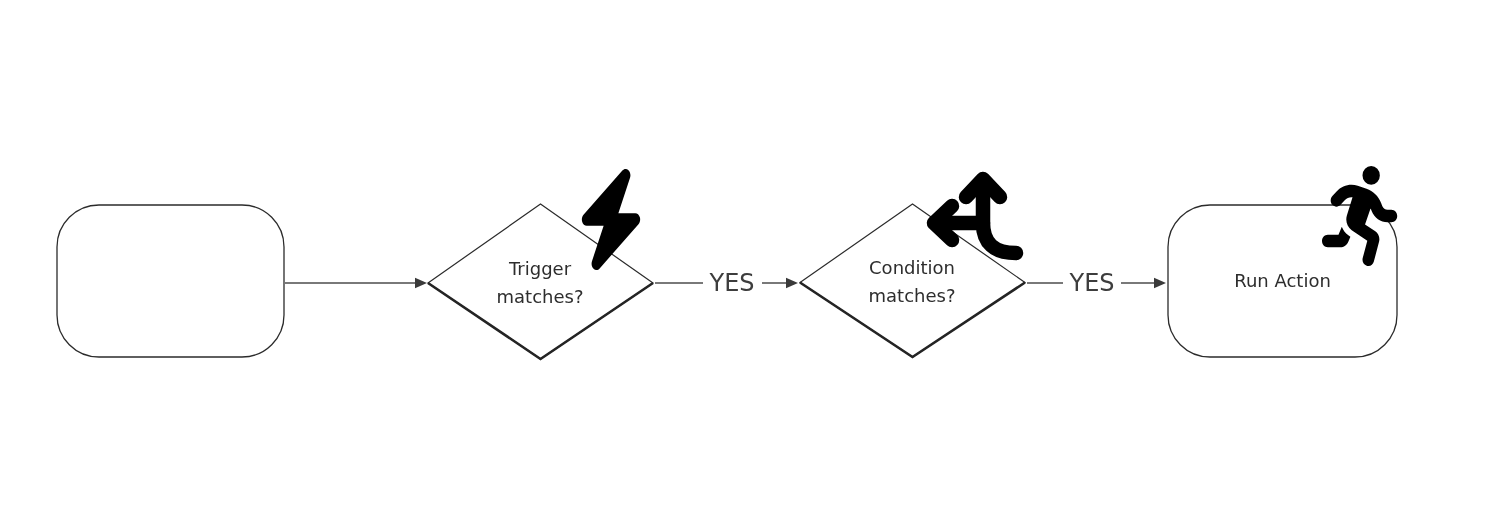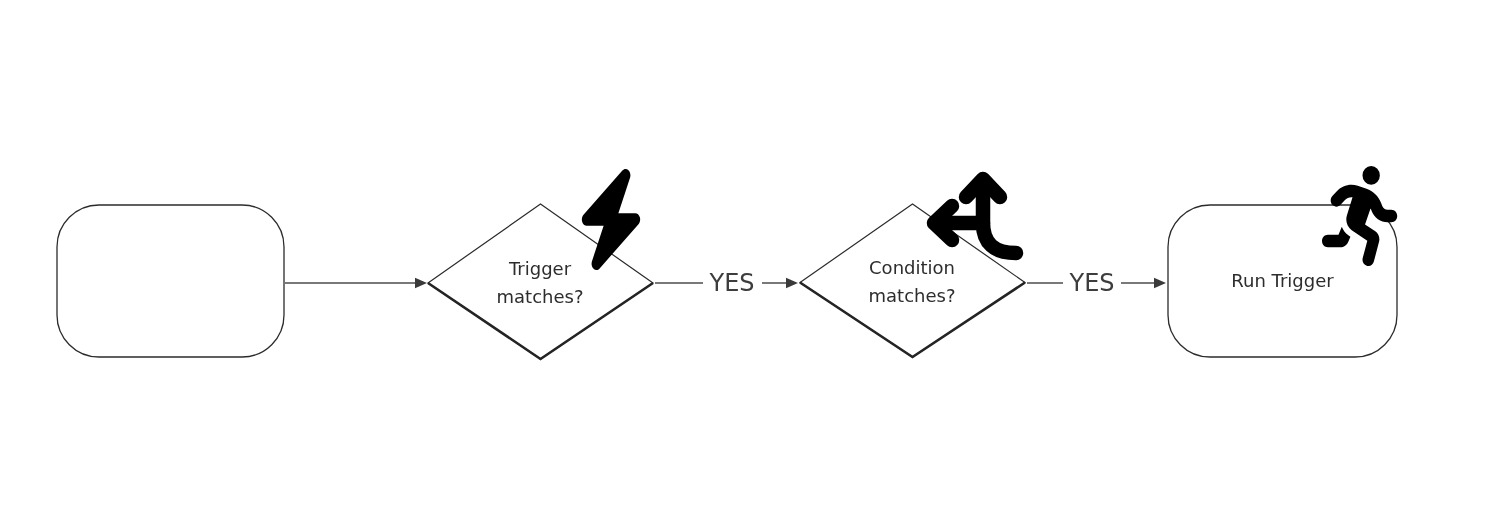--- a/index.html
+++ b/index.html
@@ -72,21 +72,21 @@
     <polygon points="1166,283 1154,277.7 1154,288.3" fill="#3a3a3a"></polygon>
 
     <rect x="1168" y="205" width="229" height="152" rx="42" ry="42" fill="#ffffff" stroke="#2b2b2b" stroke-width="1.3"></rect>
   </svg>
 
 
   <div class="label" style="left:465px; top:206px; width:150px; height:154px;">Trigger matches?</div>
 
   <div class="label" style="left:837px; top:205px; width:150px; height:154px;">Condition matches?</div>
 
-  <div class="label" style="left:1168px; top:205px; width:229px; height:152px;">Run Trigger</div>
+  <div class="label" style="left:1168px; top:205px; width:229px; height:152px;">Run Action</div>
 
   <div class="label edge-label" style="left:702px; top:269px; width:60px; height:28px;">YES</div>
 
   <div class="label edge-label" style="left:1062px; top:269px; width:60px; height:28px;">YES</div>
 
   <div class="icon" style="left:577px; top:169px; width:68px; height:101px;">
     <svg viewBox="0 0 448 512" preserveAspectRatio="none">
       <path fill="#000000" d="M349.4 44.6c5.9-13.7 1.5-29.7-10.6-38.5s-28.6-8-39.9 1.8l-256 224c-10 8.8-13.6 22.9-8.9 35.3S50.7 288 64 288H175.5L98.6 467.4c-5.9 13.7-1.5 29.7 10.6 38.5s28.6 8 39.9-1.8l256-224c10-8.8 13.6-22.9 8.9-35.3s-16.6-20.7-29.9-20.7H272.5L349.4 44.6z"></path>
     </svg>
   </div>

